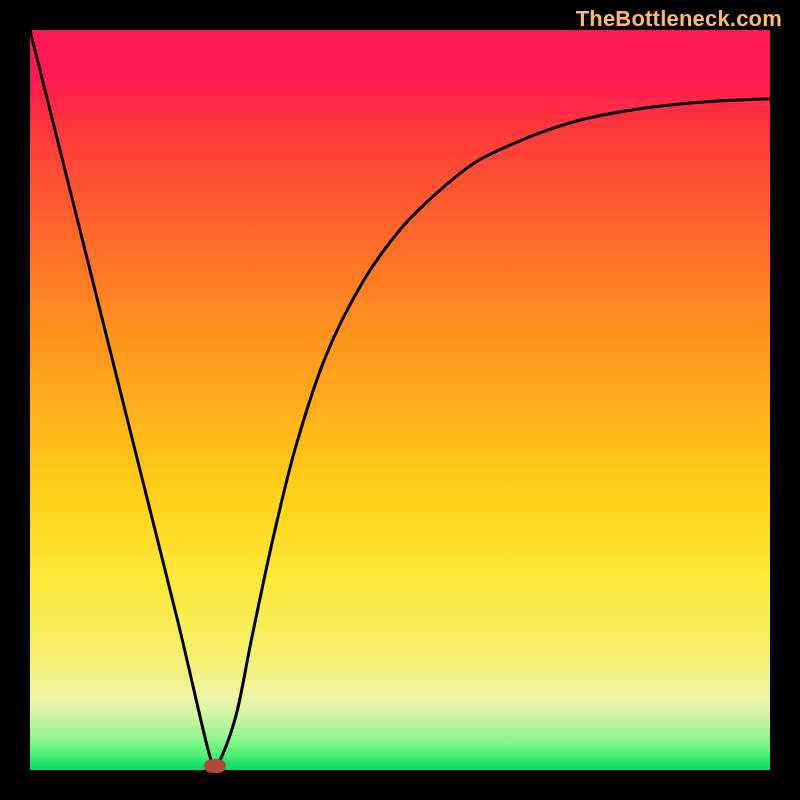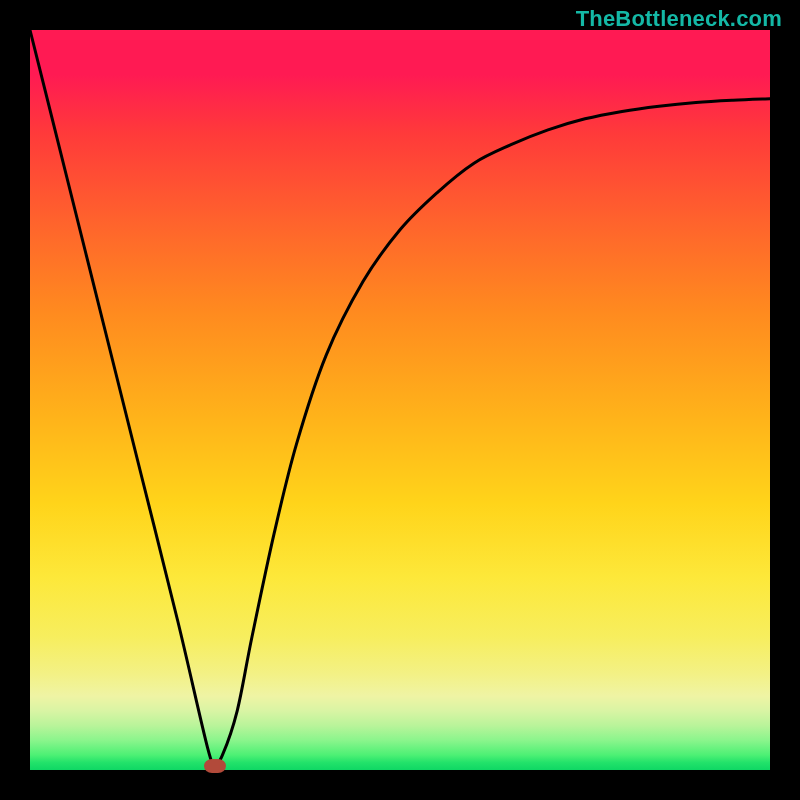--- a/index.html
+++ b/index.html
@@ -46,21 +46,21 @@
       #8af58c 96%,
       #4cf074 98%,
       #22e26a 99%,
       #0fd764 100%
     );
   }
   .watermark {
     position: absolute;
     top: 6px;
     right: 18px;
-    color: #14b8a6;
+    color: #fdba74;
     font-size: 22px;
     font-weight: 600;
     letter-spacing: 0.2px;
     user-select: none;
   }
   svg.curve {
     position: absolute;
     inset: 0;
     width: 100%;
     height: 100%;

